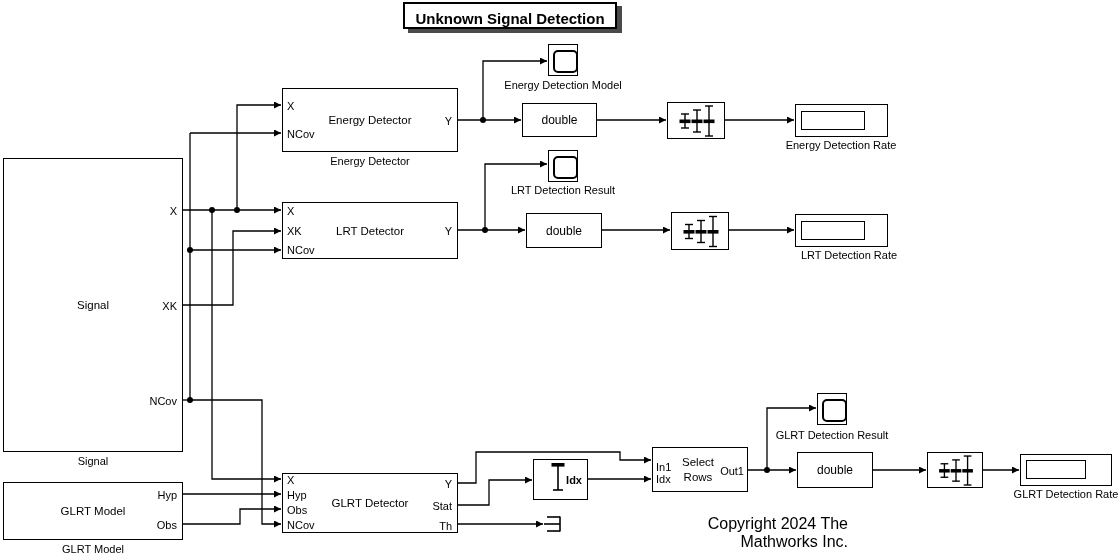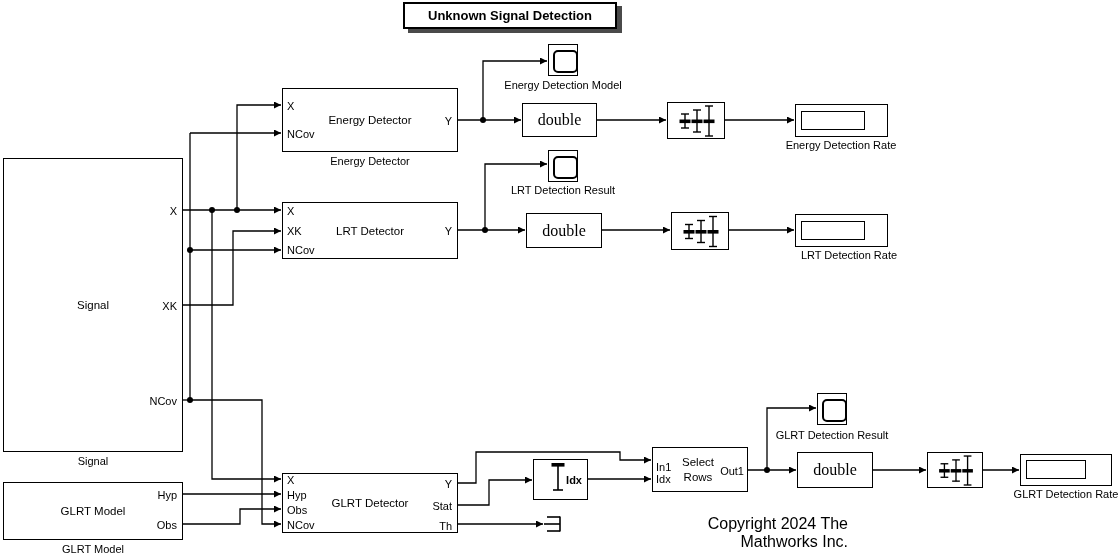--- a/index.html
+++ b/index.html
@@ -7,23 +7,23 @@
           font-family:"Liberation Sans",sans-serif;color:#000;overflow:hidden;}
   #wires{position:absolute;left:0;top:0;z-index:1;}
   .block{position:absolute;background:#fff;border:1px solid #000;z-index:2;box-sizing:border-box;}
   .blk-label{position:absolute;left:0;top:0;right:0;bottom:0;display:flex;
              align-items:center;justify-content:center;font-size:11.5px;white-space:pre;text-align:center;}
   .pin,.pout{position:absolute;font-size:11px;transform:translateY(-50%);white-space:nowrap;line-height:1;}
   .pin{left:4px;}
   .pout{right:5px;}
   .caption{position:absolute;font-size:11px;text-align:center;z-index:2;white-space:nowrap;}
   .title-box{position:absolute;left:403px;top:2px;width:210px;height:23px;border:2px solid #000;
-             background:#fff;box-shadow:5px 4px 0 #4a4a4a;display:flex;align-items:center;justify-content:center;
-             font-weight:bold;font-size:13px;z-index:3;}
-  .double-block .blk-label{font-size:16px;font-family:Liberation Serif, serif;}
+             background:#fff;box-shadow:5px 4px 0 #4a4a4a;display:flex;align-items:flex-end;justify-content:center;
+             font-weight:bold;font-size:15px;z-index:3;}
+  .double-block .blk-label{font-size:12px;}
   .scope-screen{position:absolute;left:4px;top:5px;width:21px;height:19px;border:2px solid #000;border-radius:5px;}
   .display-screen{position:absolute;left:5px;top:6px;width:62px;height:17px;border:1.5px solid #000;}
   .display-screen.sm{top:5px;width:58px;}
   .icon-svg{position:absolute;left:0;top:0;}
   .idx-text{position:absolute;right:5px;top:50%;transform:translateY(-50%);font-weight:bold;font-size:11px;}
   .sr-label{position:absolute;left:24px;right:28px;top:0;bottom:0;display:flex;flex-direction:column;
             align-items:center;justify-content:center;font-size:11.5px;line-height:1.25;}
   .copyright{position:absolute;left:648px;top:515px;width:200px;text-align:right;font-size:16px;z-index:2;}
 </style>
 </head>

